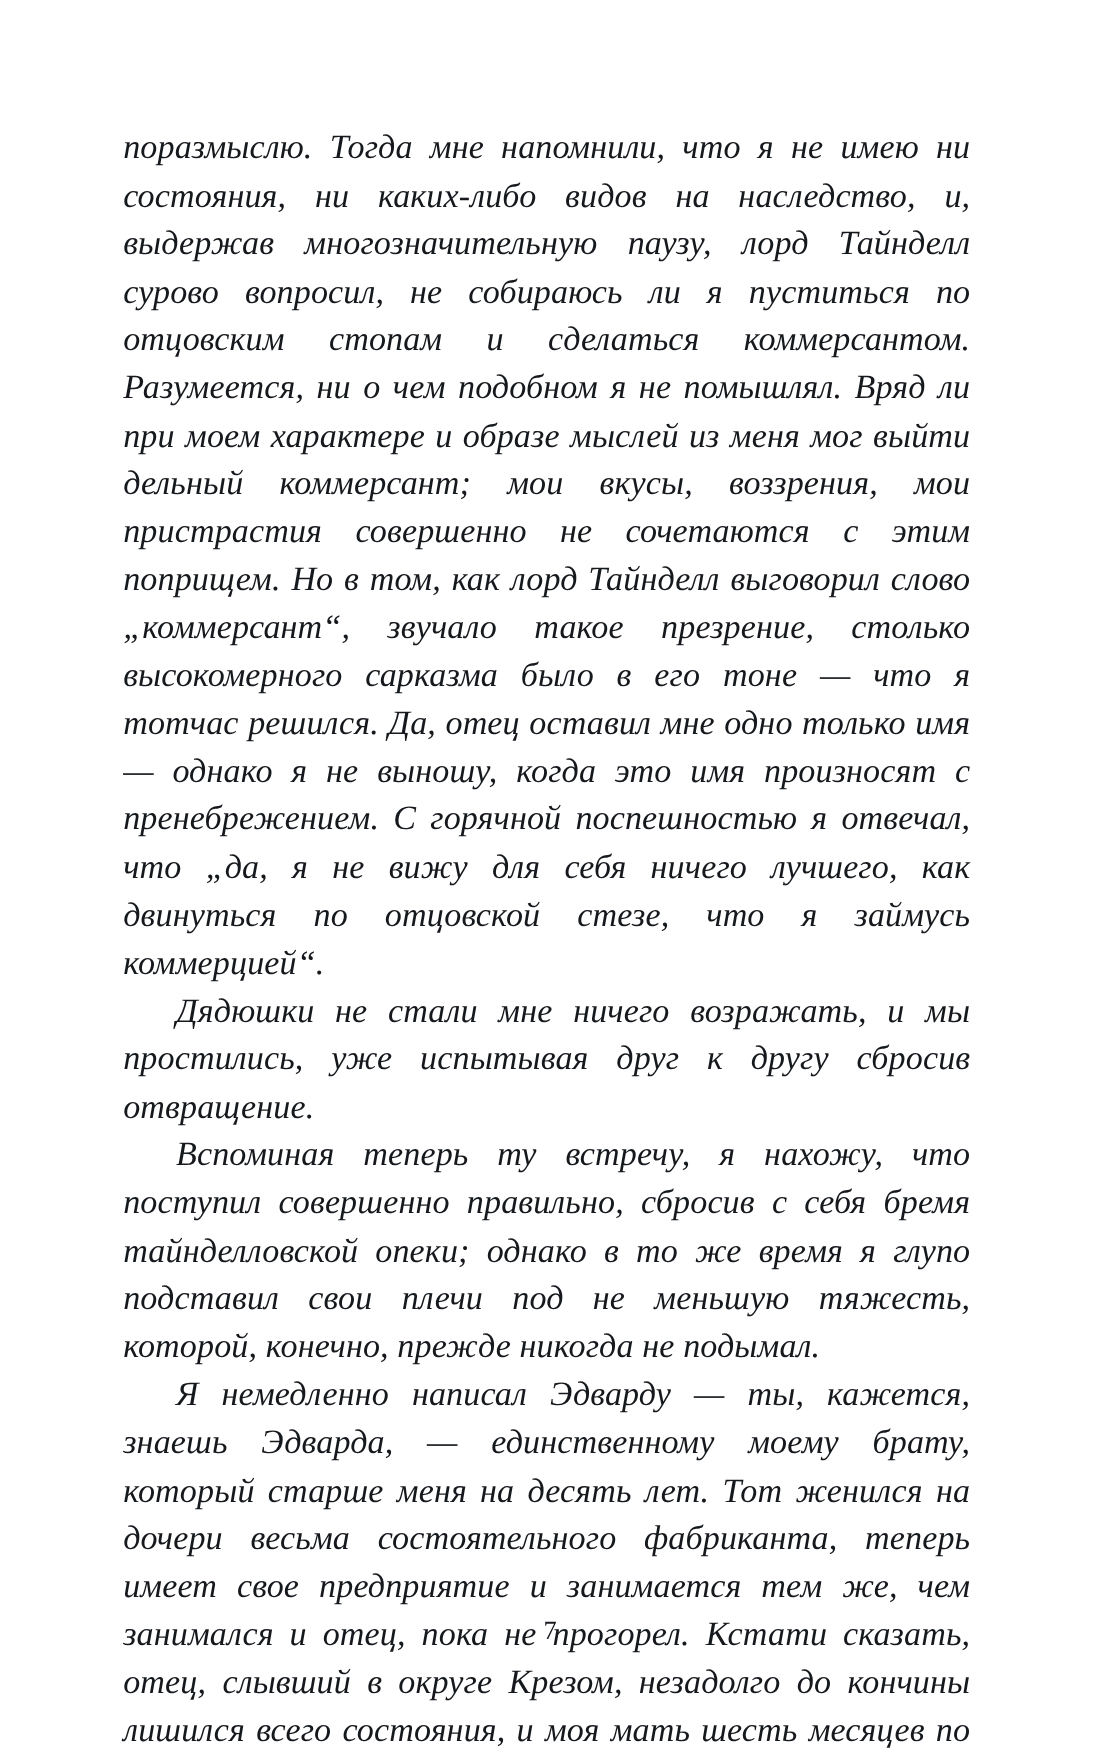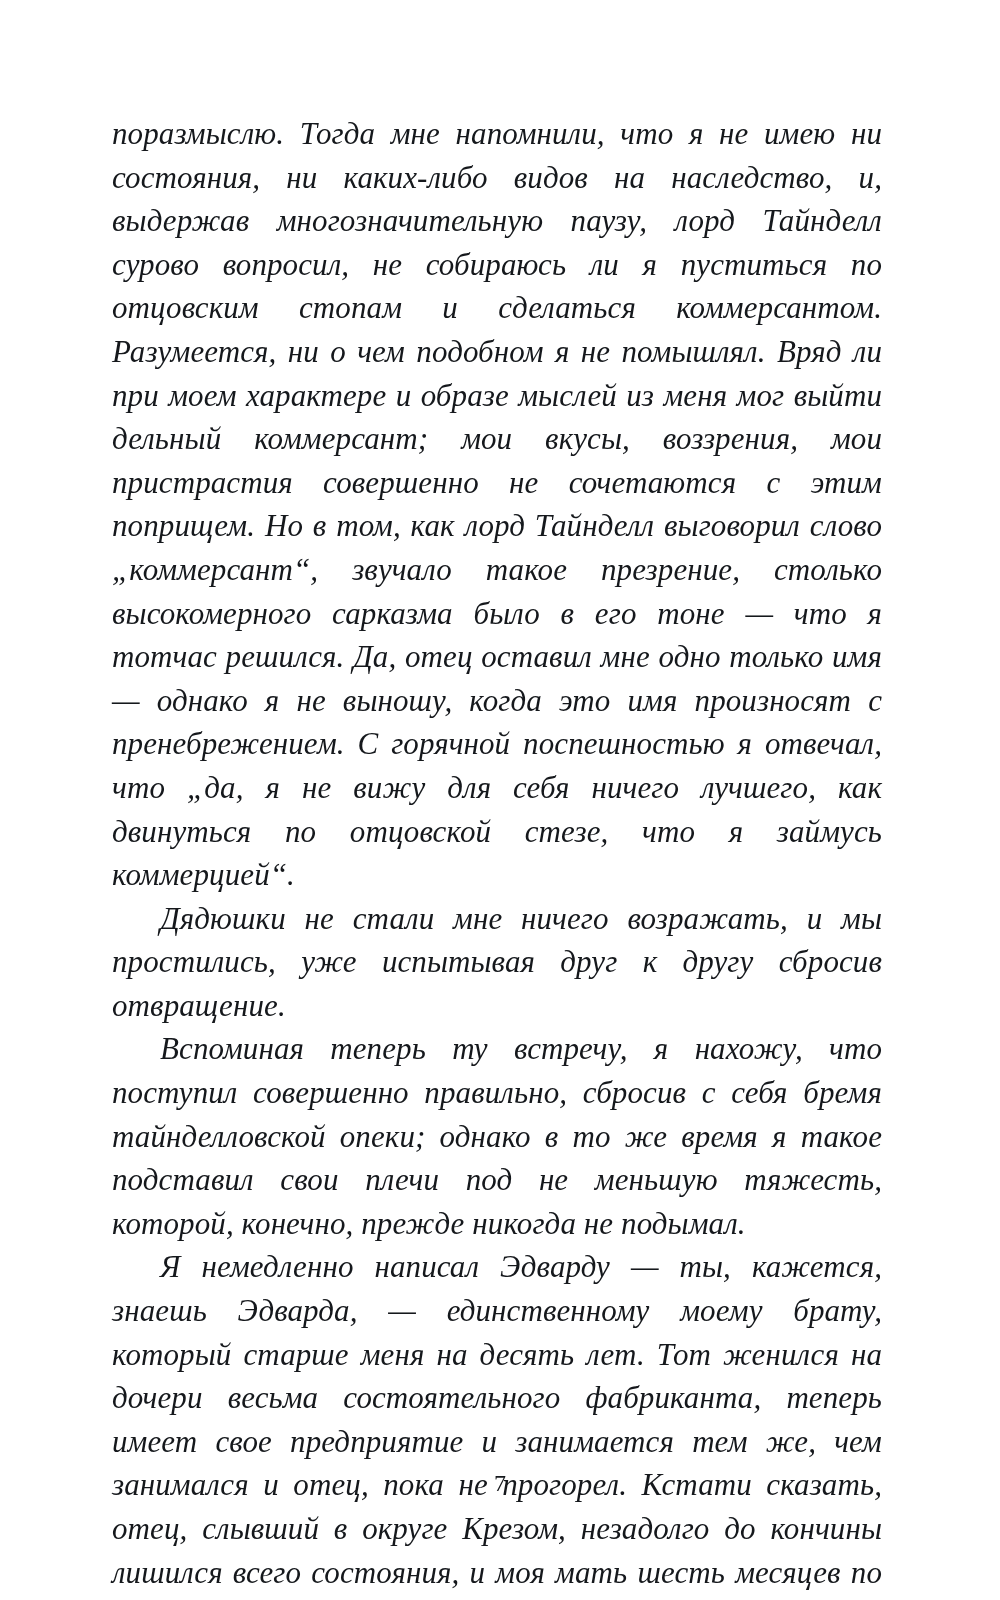--- a/index.html
+++ b/index.html
@@ -50,19 +50,19 @@
   }
 </style>
 </head>
 <body>
 
 <div class="page">
 
   <div class="text-block">
     <p class="para">поразмыслю. Тогда мне напомнили, что я не имею ни состояния, ни каких-либо видов на наследство, и, выдержав многозначительную паузу, лорд Тайнделл сурово вопросил, не собираюсь ли я пуститься по отцовским стопам и сделаться коммерсантом. Разумеется, ни о чем подобном я не помышлял. Вряд ли при моем характере и образе мыслей из меня мог выйти дельный коммерсант; мои вкусы, воззрения, мои пристрастия совершенно не сочетаются с этим поприщем. Но в том, как лорд Тайнделл выговорил слово „коммерсант“, звучало такое презрение, столько высокомерного сарказма было в его тоне — что я тотчас решился. Да, отец оставил мне одно только имя — однако я не выношу, когда это имя произносят с пренебрежением. С горячной поспешностью я отвечал, что „да, я не вижу для себя ничего лучшего, как двинуться по отцовской стезе, что я займусь коммерцией“.</p>
     <p class="para indented">Дядюшки не стали мне ничего возражать, и мы простились, уже испытывая друг к другу сбросив отвращение.</p>
-    <p class="para indented">Вспоминая теперь ту встречу, я нахожу, что поступил совершенно правильно, сбросив с себя бремя тайнделловской опеки; однако в то же время я такое подставил свои плечи под не меньшую тяжесть, которой, конечно, прежде никогда не подымал.</p>
+    <p class="para indented">Вспоминая теперь ту встречу, я нахожу, что поступил совершенно правильно, сбросив с себя бремя тайнделловской опеки; однако в то же время я глупо подставил свои плечи под не меньшую тяжесть, которой, конечно, прежде никогда не подымал.</p>
     <p class="para indented">Я немедленно написал Эдварду — ты, кажется, знаешь Эдварда, — единственному моему брату, который старше меня на десять лет. Тот женился на дочери весьма состоятельного фабриканта, теперь имеет свое предприятие и занимается тем же, чем занимался и отец, пока не прогорел. Кстати сказать, отец, слывший в округе Крезом, незадолго до кончины лишился всего состояния, и моя мать шесть месяцев по его смерти жила в непрестанной нужде, не получая никакой помощи от своих братьев-аристократов, которых она смертельно оскорбила, сочетавшись с Кримсвортом, ***ширским</p>
   </div>
 
   <div class="page-number">7</div>
 
 </div>
 
 </body></html>

